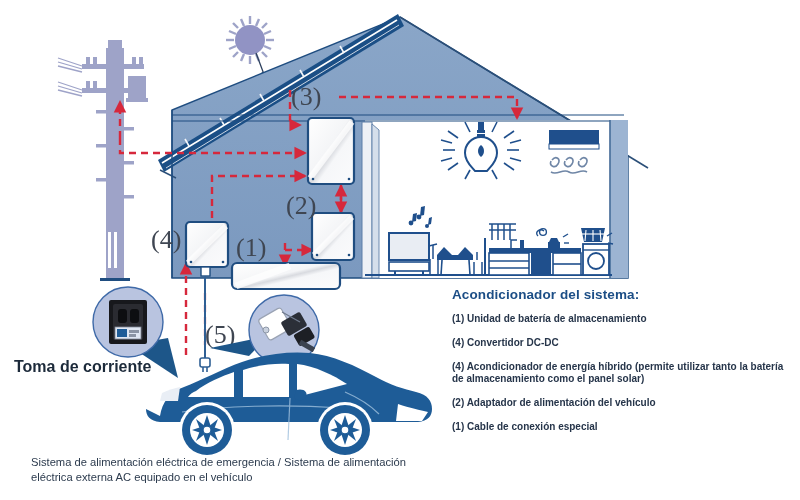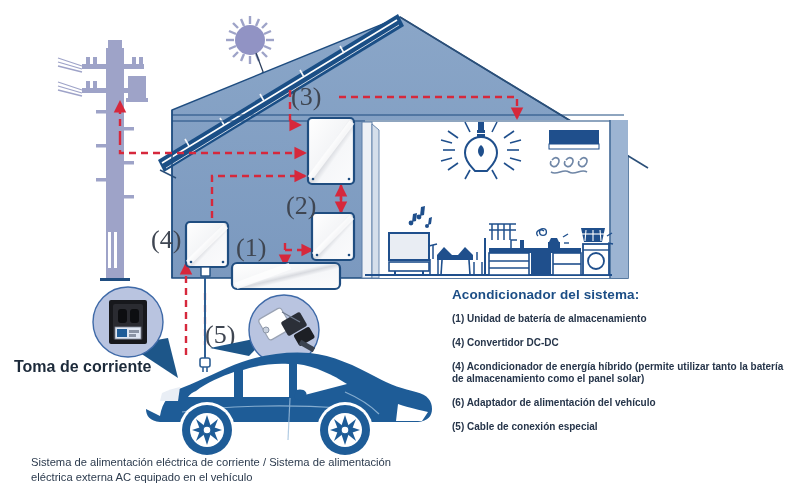--- a/index.html
+++ b/index.html
@@ -408,23 +408,23 @@
   </g>
 
 </svg>
 
 <div class="feat-title">Acondicionador del sistema:</div>
 
 <div class="feat-list">
   <div class="feat-item">(1) Unidad de batería de almacenamiento</div>
   <div class="feat-item">(4) Convertidor DC-DC</div>
   <div class="feat-item">(4) Acondicionador de energía híbrido (permite utilizar tanto la batería de almacenamiento como el panel solar)</div>
-  <div class="feat-item">(6) Adaptador de alimentación del vehículo</div>
-  <div class="feat-item">(5) Cable de conexión especial</div>
+  <div class="feat-item">(2) Adaptador de alimentación del vehículo</div>
+  <div class="feat-item">(1) Cable de conexión especial</div>
 </div>
 
 <div class="outlet-label">
   <div>Toma de corriente</div>
 </div>
 
-<div class="bottom-cap">Sistema de alimentación eléctrica de corriente / Sistema de alimentación eléctrica externa AC equipado en el vehículo</div>
+<div class="bottom-cap">Sistema de alimentación eléctrica de emergencia / Sistema de alimentación eléctrica externa AC equipado en el vehículo</div>
 
 </div>
 
 </body></html>

